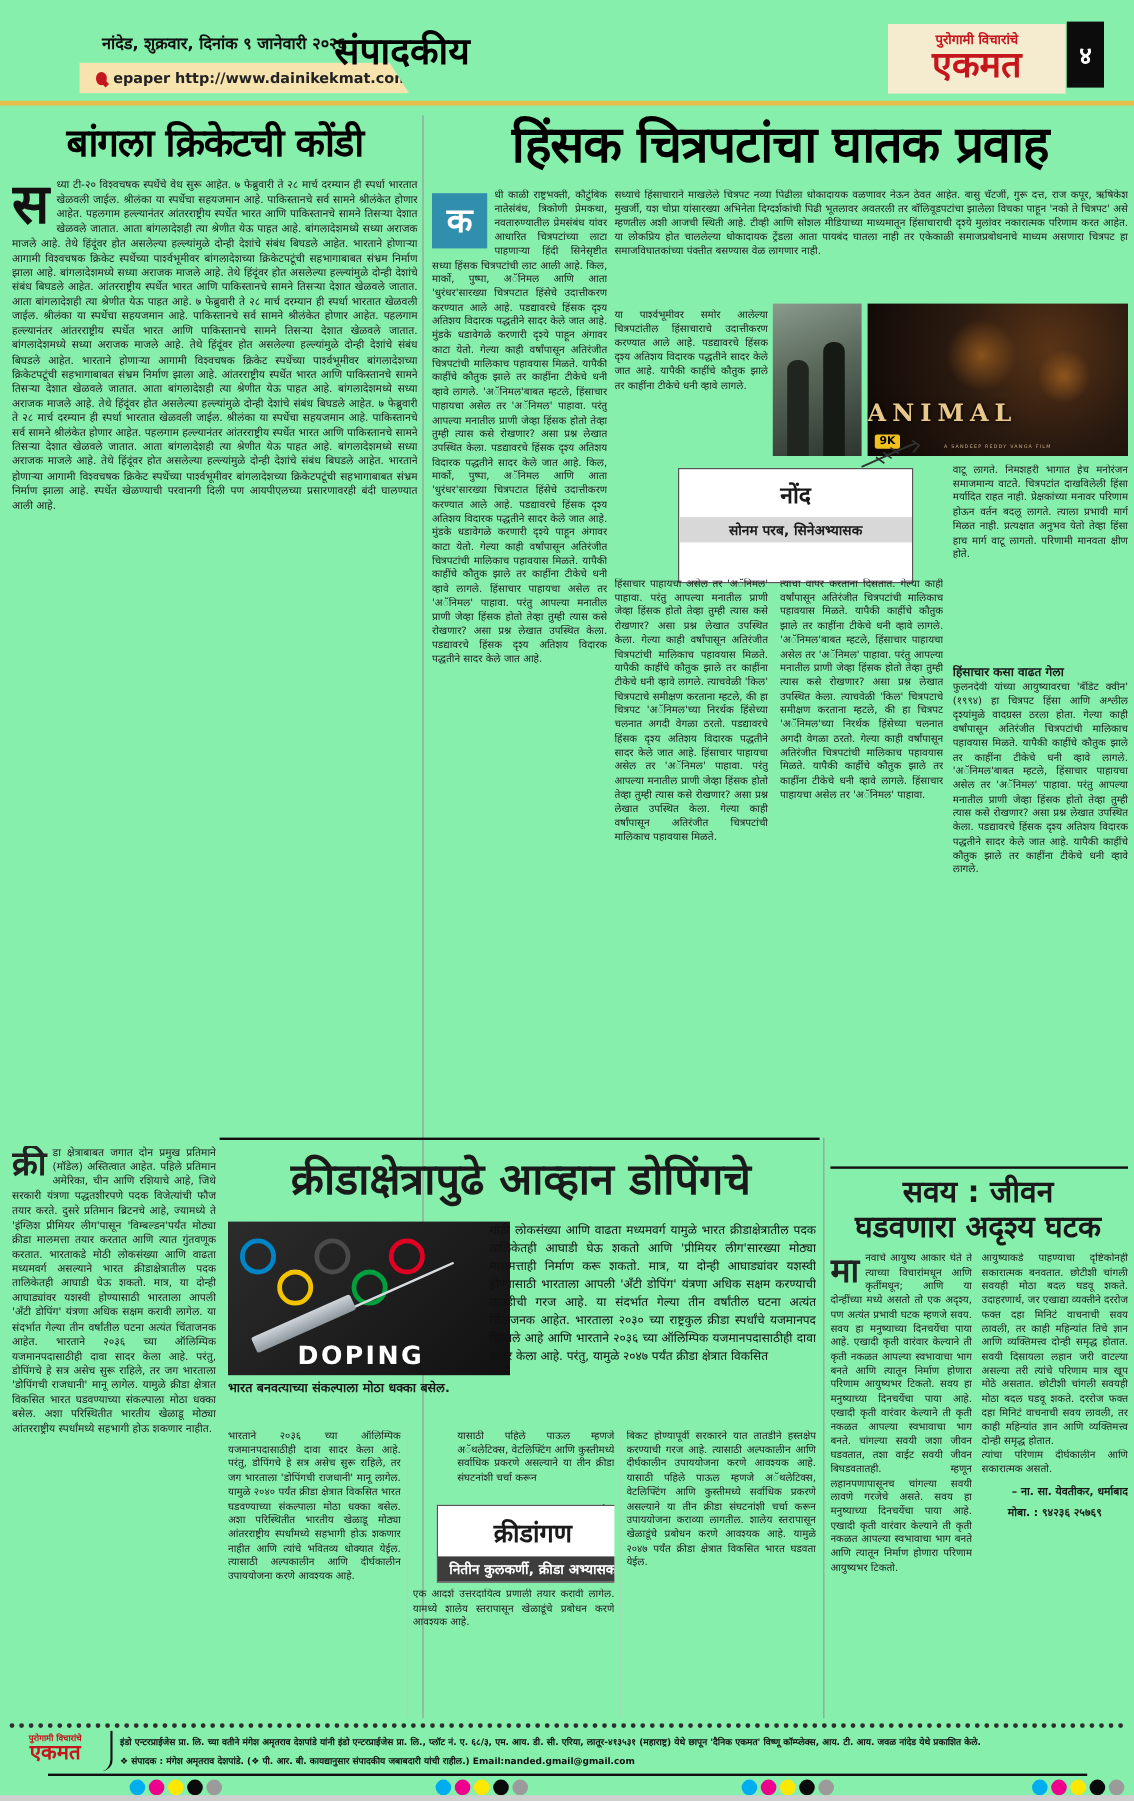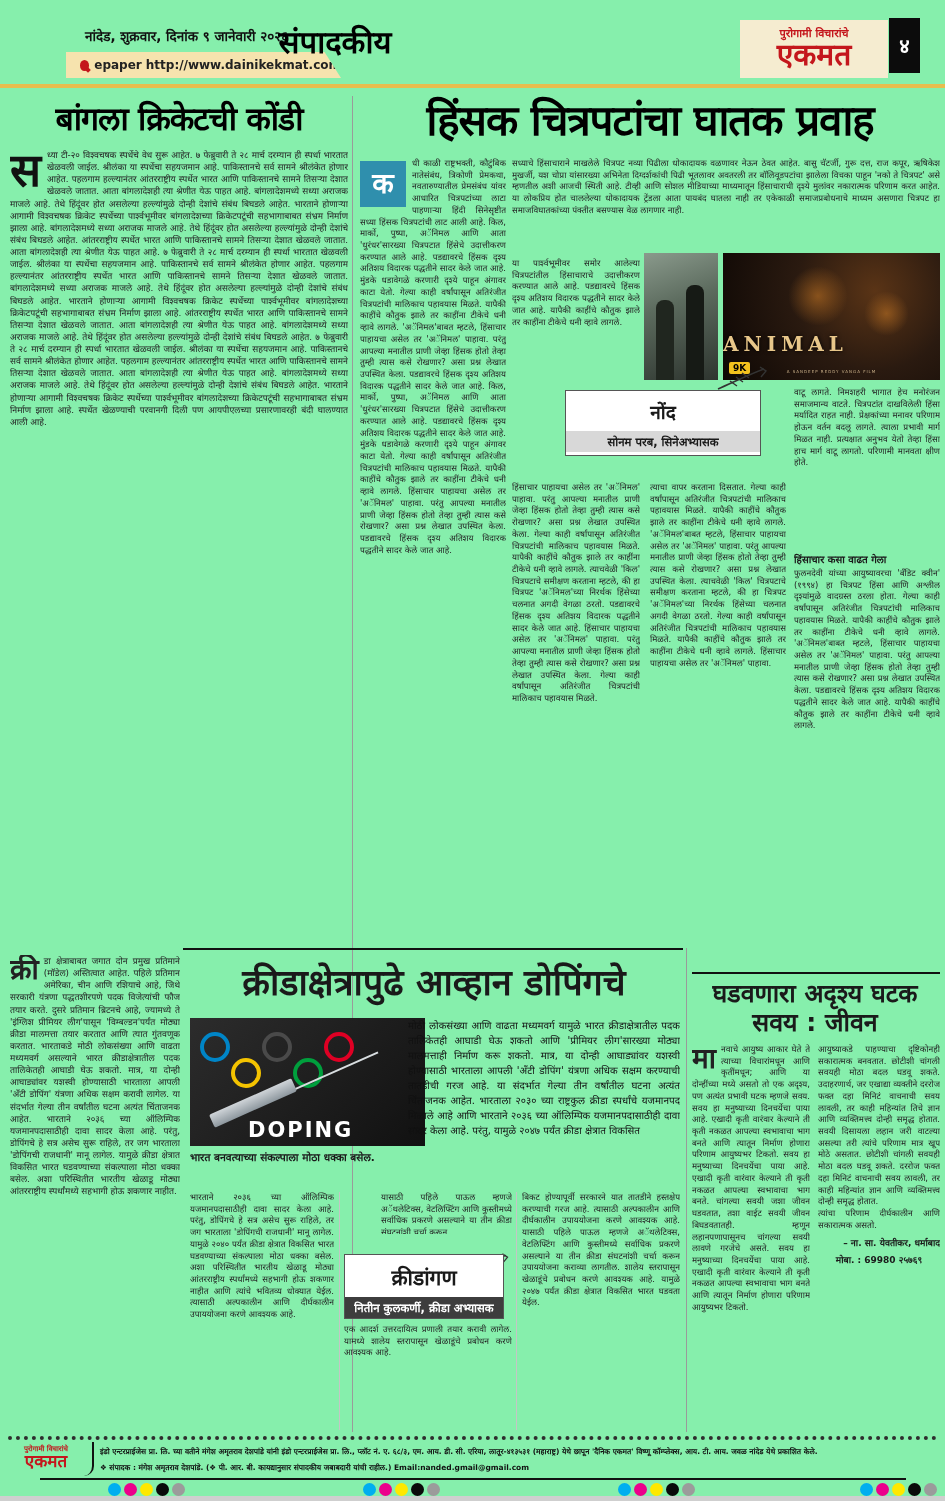--- a/index.html
+++ b/index.html
@@ -131,21 +131,21 @@
       </div>
       <div class="poster2">
         <div class="glow"></div>
         <div class="glow" style="left:65%; top:30%; width:45px; height:45px;"></div>
         <div class="poster2-title">ANIMAL</div>
         <div class="poster2-credits">A SANDEEP REDDY VANGA FILM</div>
         <div class="badge-4k">9K</div>
       </div>
     </div>
 
-    <div class="note-box" style="left:205px; top:300px; width:196px; height:66px;">
+    <div class="note-box" style="left:205px; top:300px; width:196px; height:96px;">
       <svg class="quill" style="right:-8px; top:-26px;" width="52" height="28" viewBox="0 0 52 28">
         <path d="M2 24 C 16 18 32 10 48 4" stroke="#333" stroke-width="1.6" fill="none"></path>
         <path d="M14 16 l7 5 M20 12 l7 5 M26 8 l7 5 M44 2 l6 4 -5 6" stroke="#333" stroke-width="1.4" fill="none"></path>
       </svg>
       <div class="note-title">नोंद</div>
       <div class="note-band">सोनम परब, सिनेअभ्यासक</div>
     </div>
 
     <div class="coltext abs" style="left:152px; top:392px; width:128px; height:452px;">हिंसाचार पाहायचा असेल तर 'अॅनिमल' पाहावा. परंतु आपल्या मनातील प्राणी जेव्हा हिंसक होतो तेव्हा तुम्ही त्यास कसे रोखणार? असा प्रश्न लेखात उपस्थित केला. गेल्या काही वर्षांपासून अतिरंजीत चित्रपटांची मालिकाच पहावयास मिळते. यापैकी काहींचे कौतुक झाले तर काहींना टीकेचे धनी व्हावे लागले. त्याचवेळी 'किल' चित्रपटाचे समीक्षण करताना म्हटले, की हा चित्रपट 'अॅनिमल'च्या निरर्थक हिंसेच्या चलनात अगदी वेगळा ठरतो. पडद्यावरचे हिंसक दृश्य अतिशय विदारक पद्धतीने सादर केले जात आहे. हिंसाचार पाहायचा असेल तर 'अॅनिमल' पाहावा. परंतु आपल्या मनातील प्राणी जेव्हा हिंसक होतो तेव्हा तुम्ही त्यास कसे रोखणार? असा प्रश्न लेखात उपस्थित केला. गेल्या काही वर्षांपासून अतिरंजीत चित्रपटांची मालिकाच पहावयास मिळते.</div>
     <div class="coltext abs" style="left:290px; top:392px; width:136px; height:452px;">त्याचा वापर करताना दिसतात. गेल्या काही वर्षांपासून अतिरंजीत चित्रपटांची मालिकाच पहावयास मिळते. यापैकी काहींचे कौतुक झाले तर काहींना टीकेचे धनी व्हावे लागले. 'अॅनिमल'बाबत म्हटले, हिंसाचार पाहायचा असेल तर 'अॅनिमल' पाहावा. परंतु आपल्या मनातील प्राणी जेव्हा हिंसक होतो तेव्हा तुम्ही त्यास कसे रोखणार? असा प्रश्न लेखात उपस्थित केला. त्याचवेळी 'किल' चित्रपटाचे समीक्षण करताना म्हटले, की हा चित्रपट 'अॅनिमल'च्या निरर्थक हिंसेच्या चलनात अगदी वेगळा ठरतो. गेल्या काही वर्षांपासून अतिरंजीत चित्रपटांची मालिकाच पहावयास मिळते. यापैकी काहींचे कौतुक झाले तर काहींना टीकेचे धनी व्हावे लागले. हिंसाचार पाहायचा असेल तर 'अॅनिमल' पाहावा.</div>
@@ -175,52 +175,52 @@
     <div class="doping-label">DOPING</div>
   </div>
 
   <div class="lead-text">मोठी लोकसंख्या आणि वाढता मध्यमवर्ग यामुळे भारत क्रीडाक्षेत्रातील पदक तालिकेतही आघाडी घेऊ शकतो आणि 'प्रीमियर लीग'सारख्या मोठ्या मालमत्ताही निर्माण करू शकतो. मात्र, या दोन्ही आघाड्यांवर यशस्वी होण्यासाठी भारताला आपली 'अँटी डोपिंग' यंत्रणा अधिक सक्षम करण्याची तातडीची गरज आहे. या संदर्भात गेल्या तीन वर्षांतील घटना अत्यंत चिंताजनक आहेत. भारताला २०३० च्या राष्ट्रकुल क्रीडा स्पर्धांचे यजमानपद मिळाले आहे आणि भारताने २०३६ च्या ऑलिम्पिक यजमानपदासाठीही दावा सादर केला आहे. परंतु, यामुळे २०४७ पर्यंत क्रीडा क्षेत्रात विकसित</div>
   <div class="standfirst">भारत बनवत्याच्या संकल्पाला मोठा धक्का बसेल.</div>
 
   <div class="coltext abs" style="left:190px; top:1192px; width:144px; height:238px;">भारताने २०३६ च्या ऑलिम्पिक यजमानपदासाठीही दावा सादर केला आहे. परंतु, डोपिंगचे हे सत्र असेच सुरू राहिले, तर जग भारताला 'डोपिंगची राजधानी' मानू लागेल. यामुळे २०४० पर्यंत क्रीडा क्षेत्रात विकसित भारत घडवण्याच्या संकल्पाला मोठा धक्का बसेल. अशा परिस्थितीत भारतीय खेळाडू मोठ्या आंतरराष्ट्रीय स्पर्धांमध्ये सहभागी होऊ शकणार नाहीत आणि त्यांचे भवितव्य धोक्यात येईल. त्यासाठी अल्पकालीन आणि दीर्घकालीन उपाययोजना करणे आवश्यक आहे.</div>
 
   <div class="abs" style="left:344px; top:1192px; width:168px; height:238px; overflow:hidden;">
     <div class="coltext" style="height:42px;margin-left:37px;">यासाठी पहिले पाऊल म्हणजे अॅथलेटिक्स, वेटलिफ्टिंग आणि कुस्तीमध्ये सर्वाधिक प्रकरणे असल्याने या तीन क्रीडा संघटनांशी चर्चा करून</div>
-    <div style="position:relative; margin-top:4px;">
+    <div style="position:relative; margin-top:4px;margin-left:20px;">
       <svg class="quill" style="right:2px; top:-2px;" width="46" height="24" viewBox="0 0 52 28">
         <path d="M2 24 C 16 18 32 10 48 4" stroke="#333" stroke-width="1.6" fill="none"></path>
         <path d="M14 16 l7 5 M20 12 l7 5 M26 8 l7 5 M44 2 l6 4 -5 6" stroke="#333" stroke-width="1.4" fill="none"></path>
       </svg>
       <div class="note-box" style="position:relative; width:160px; margin-top:20px;">
         <div class="note-title" style="font-size:21px;">क्रीडांगण</div>
         <div class="note-band dark">नितीन कुलकर्णी, क्रीडा अभ्यासक</div>
       </div>
     </div>
     <div class="coltext" style="height:80px; margin-top:5px;">एक आदर्श उत्तरदायित्व प्रणाली तयार करावी लागेल. यामध्ये शालेय स्तरापासून खेळाडूंचे प्रबोधन करणे आवश्यक आहे.</div>
   </div>
 
   <div class="vrule" style="left:339px; top:1192px; height:238px; background:#c5c5c5;"></div>
   <div class="vrule" style="left:516px; top:1192px; height:238px; background:#c5c5c5;"></div>
   <div class="coltext abs" style="left:522px; top:1192px; width:158px; height:238px;">बिकट होण्यापूर्वी सरकारने यात तातडीने हस्तक्षेप करण्याची गरज आहे. त्यासाठी अल्पकालीन आणि दीर्घकालीन उपाययोजना करणे आवश्यक आहे. यासाठी पहिले पाऊल म्हणजे अॅथलेटिक्स, वेटलिफ्टिंग आणि कुस्तीमध्ये सर्वाधिक प्रकरणे असल्याने या तीन क्रीडा संघटनांशी चर्चा करून उपाययोजना कराव्या लागतील. शालेय स्तरापासून खेळाडूंचे प्रबोधन करणे आवश्यक आहे. यामुळे २०४७ पर्यंत क्रीडा क्षेत्रात विकसित भारत घडवता येईल.</div>
 
   <div class="vrule" style="left:686px; top:948px; height:484px;"></div>
   <div class="hrule" style="left:692px; top:972px; width:248px; height:1.5px;"></div>
   <div class="headline-habit">
+    <div>सवय : जीवन</div>
     <div>घडवणारा अदृश्य घटक</div>
-    <div>सवय : जीवन</div>
   </div>
 
   <div class="coltext abs" style="left:692px; top:1044px; width:118px; height:386px;">
     <span class="dropcap-mid">मा</span><span>नवाचे आयुष्य आकार घेते ते त्याच्या विचारांमधून आणि कृतींमधून; आणि या दोन्हींच्या मध्ये असतो तो एक अदृश्य, पण अत्यंत प्रभावी घटक म्हणजे सवय. सवय हा मनुष्याच्या दिनचर्येचा पाया आहे. एखादी कृती वारंवार केल्याने ती कृती नकळत आपल्या स्वभावाचा भाग बनते आणि त्यातून निर्माण होणारा परिणाम आयुष्यभर टिकतो. सवय हा मनुष्याच्या दिनचर्येचा पाया आहे. एखादी कृती वारंवार केल्याने ती कृती नकळत आपल्या स्वभावाचा भाग बनते. चांगल्या सवयी जशा जीवन घडवतात, तशा वाईट सवयी जीवन बिघडवतातही. म्हणून लहानपणापासूनच चांगल्या सवयी लावणे गरजेचे असते. सवय हा मनुष्याच्या दिनचर्येचा पाया आहे. एखादी कृती वारंवार केल्याने ती कृती नकळत आपल्या स्वभावाचा भाग बनते आणि त्यातून निर्माण होणारा परिणाम आयुष्यभर टिकतो.</span>
   </div>
   <div class="abs" style="left:818px; top:1044px; width:122px; height:386px; overflow:hidden;">
     <div class="coltext">आयुष्याकडे पाहण्याचा दृष्टिकोनही सकारात्मक बनवतात. छोटीशी चांगली सवयही मोठा बदल घडवू शकते. उदाहरणार्थ, जर एखाद्या व्यक्तीने दररोज फक्त दहा मिनिटं वाचनाची सवय लावली, तर काही महिन्यांत तिचे ज्ञान आणि व्यक्तिमत्त्व दोन्ही समृद्ध होतात. सवयी दिसायला लहान जरी वाटल्या असल्या तरी त्यांचे परिणाम मात्र खूप मोठे असतात. छोटीशी चांगली सवयही मोठा बदल घडवू शकते. दररोज फक्त दहा मिनिटं वाचनाची सवय लावली, तर काही महिन्यांत ज्ञान आणि व्यक्तिमत्त्व दोन्ही समृद्ध होतात.</div>
     <div class="coltext">त्यांचा परिणाम दीर्घकालीन आणि सकारात्मक असतो.</div>
     <div class="credit-line">– ना. सा. येवतीकर, धर्माबाद</div>
-    <div class="credit-line" style="text-align:center;">मोबा. : 69980 २५७६९</div>
+    <div class="credit-line" style="text-align:center;">मोबा. : ९४२३६ २५७६९</div>
   </div>
 
   <div class="footer-area">
     <div class="dotted-rule"></div>
     <div class="footer-logo">
       <div class="footer-tagline">पुरोगामी विचारांचे</div>
       <div class="footer-brand">एकमत</div>
     </div>
     <div class="footer-bracket"></div>
     <div class="footer-text" style="top:10px;">इंडो एन्टरप्राईजेस प्रा. लि. च्या वतीने मंगेश अमृतराव देशपांडे यांनी इंडो एन्टरप्राईजेस प्रा. लि., प्लॉट नं. ए. ६८/३, एम. आय. डी. सी. एरिया, लातूर-४१३५३१ (महाराष्ट्र) येथे छापून 'दैनिक एकमत' विष्णू कॉम्प्लेक्स, आय. टी. आय. जवळ नांदेड येथे प्रकाशित केले.</div>

